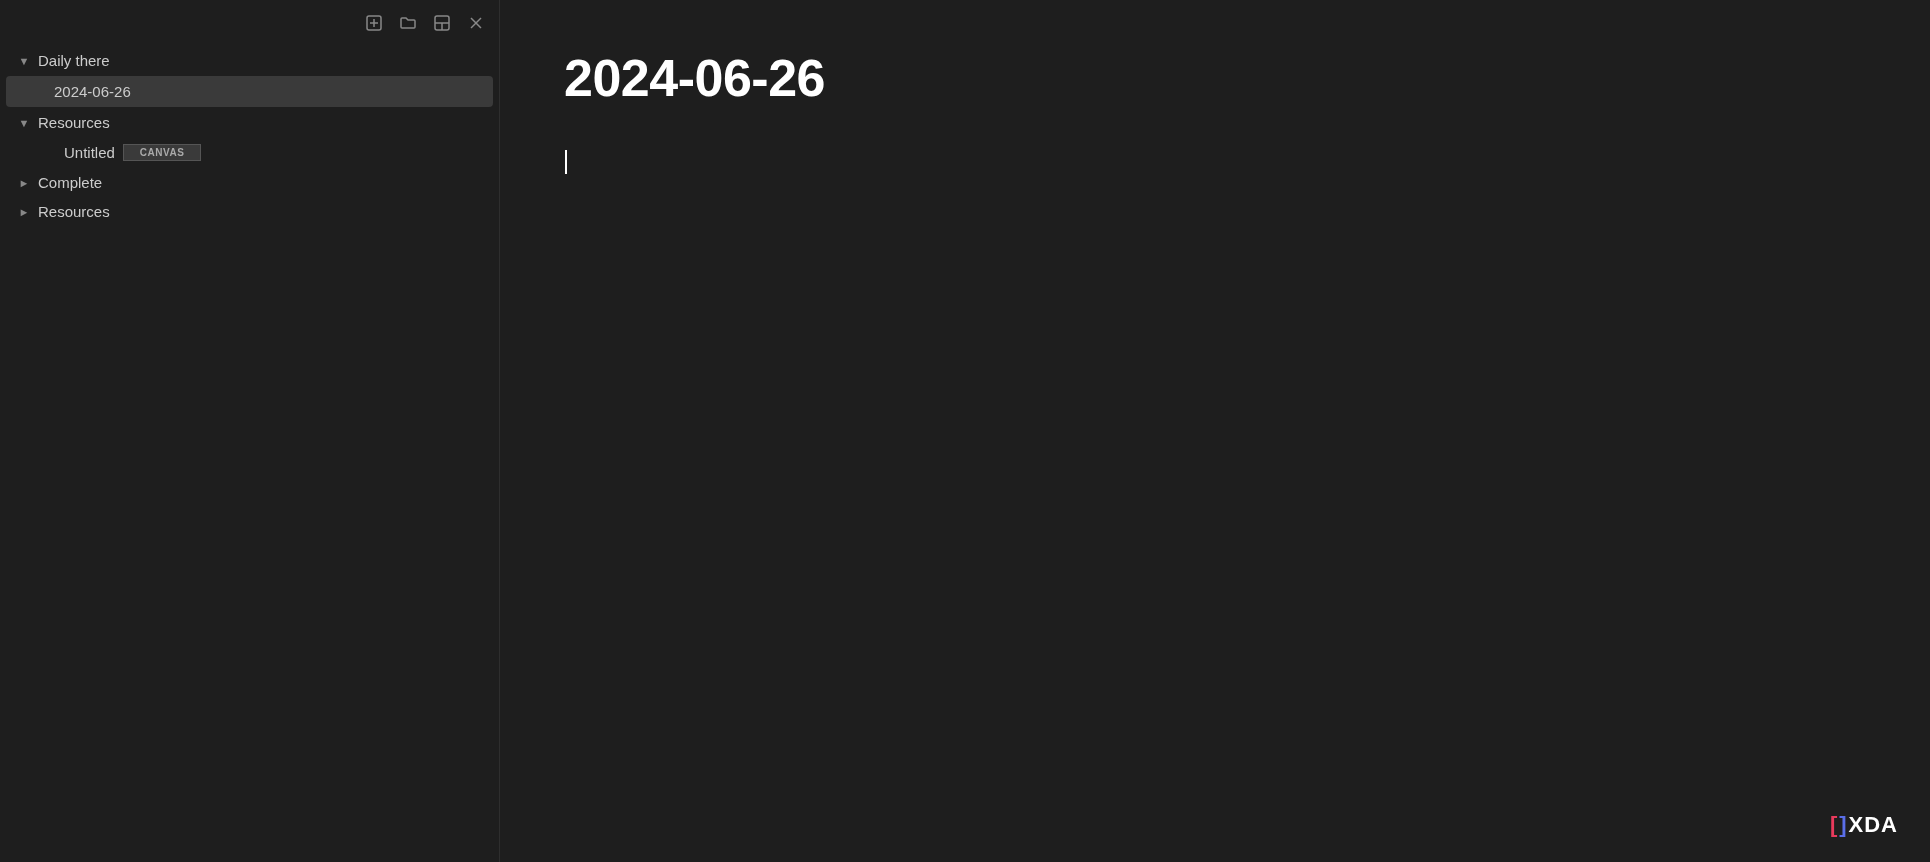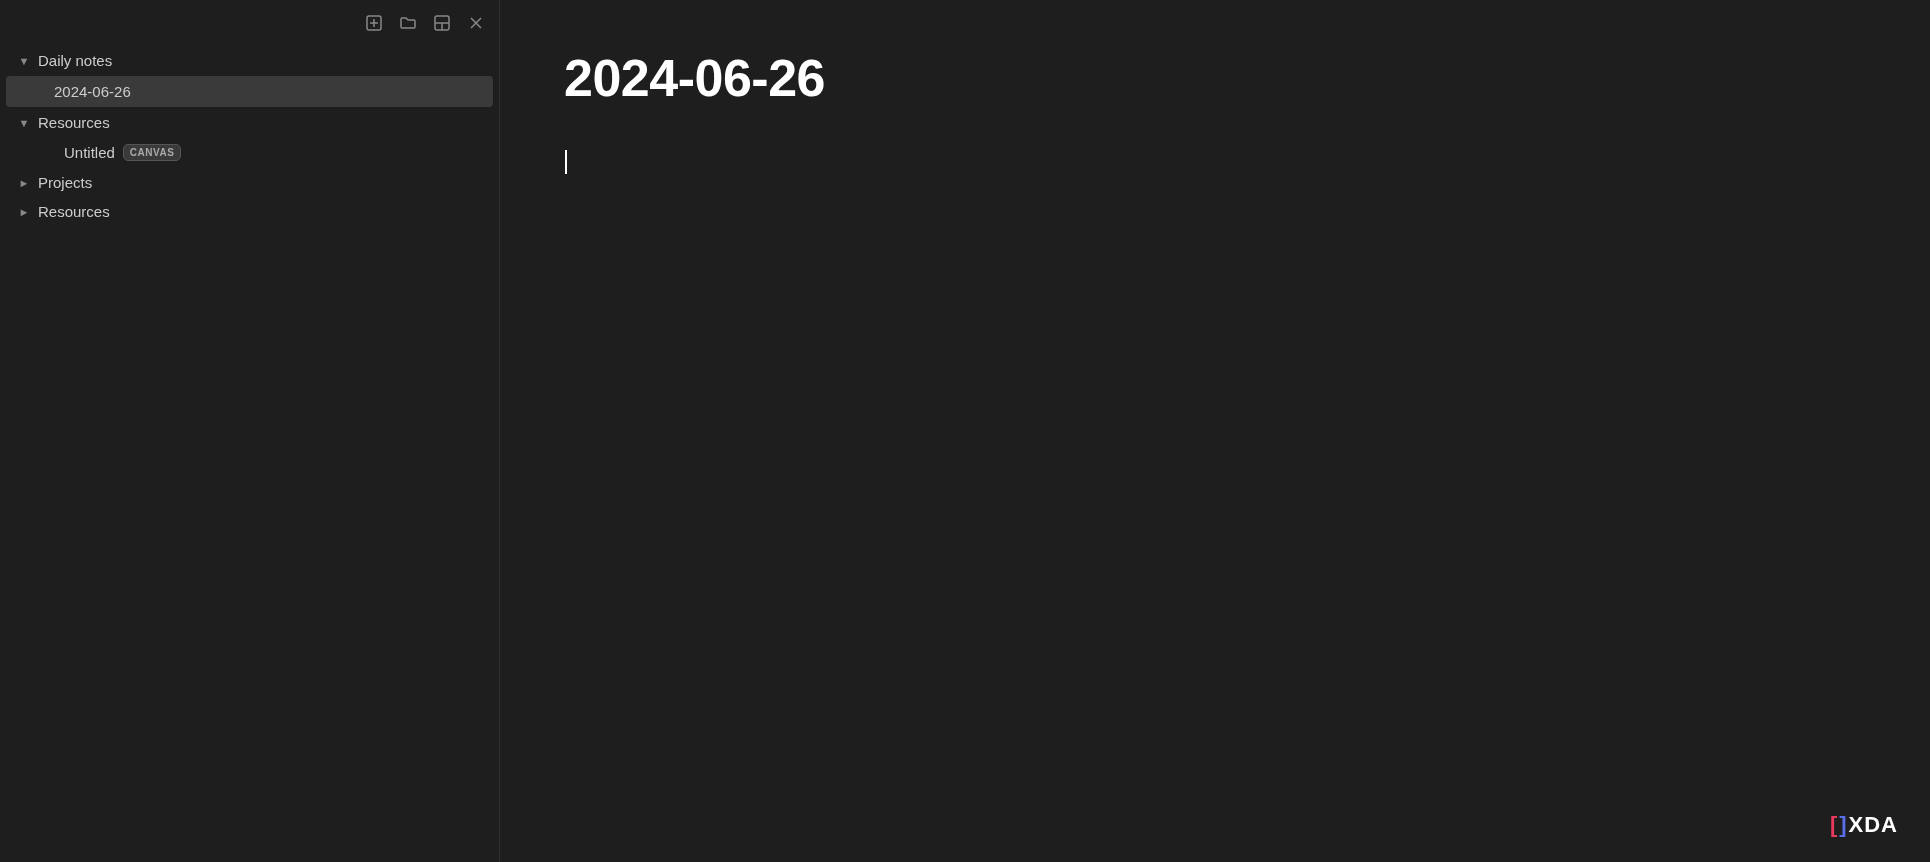--- a/index.html
+++ b/index.html
@@ -89,22 +89,22 @@
 
     .nav-item.active {
       background-color: #3a3a3a;
     }
 
     .canvas-badge {
       background-color: #3a3a3a;
       color: #aaaaaa;
       font-size: 10px;
       font-weight: 600;
-      padding: 2px 6px;
-      border-radius: 5px;
+      padding: 2px 16px;
+      border-radius: 0;
       border: 1px solid #555;
       letter-spacing: 0.5px;
       text-transform: uppercase;
     }
 
     .personal-item {
       display: flex;
       align-items: flex-end;
       padding: 7px 16px 7px 64px;
       cursor: pointer;
@@ -205,40 +205,40 @@
         <line x1="3" y1="3" x2="13" y2="13" stroke="#888" stroke-width="1.5"></line>
         <line x1="13" y1="3" x2="3" y2="13" stroke="#888" stroke-width="1.5"></line>
       </svg>
     </span>
   </div>
 
   <div class="sidebar-content">
 
     <div class="section-header">
       <span class="chevron">▼</span>
-      <span>Daily notes</span>
+      <span>Daily there</span>
     </div>
 
     <div class="nav-item active">
       <span>2024-06-26</span>
     </div>
 
     <div class="section-header">
       <span class="chevron">▼</span>
       <span>Resources</span>
     </div>
 
     <div class="personal-item">
       <span>Untitled</span>
       <span class="canvas-badge">CANVAS</span>
     </div>
 
     <div class="section-header">
       <span class="chevron">►</span>
-      <span>Projects</span>
+      <span>Complete</span>
     </div>
 
     <div class="section-header">
       <span class="chevron">►</span>
       <span>Resources</span>
     </div>
 
   </div>
 </div>
 

